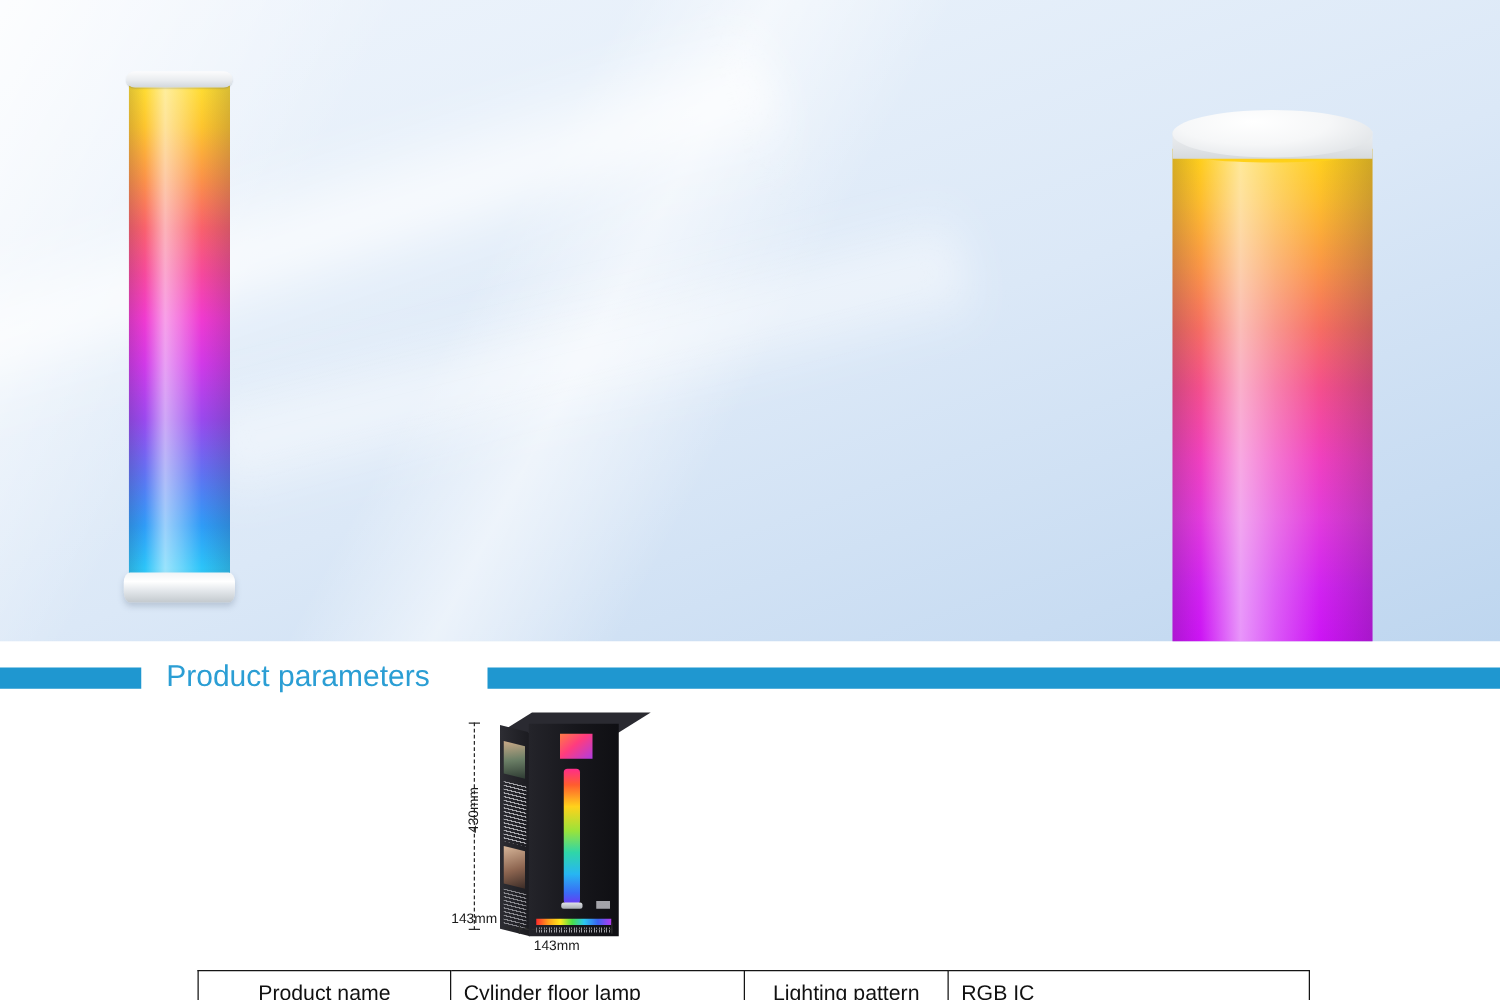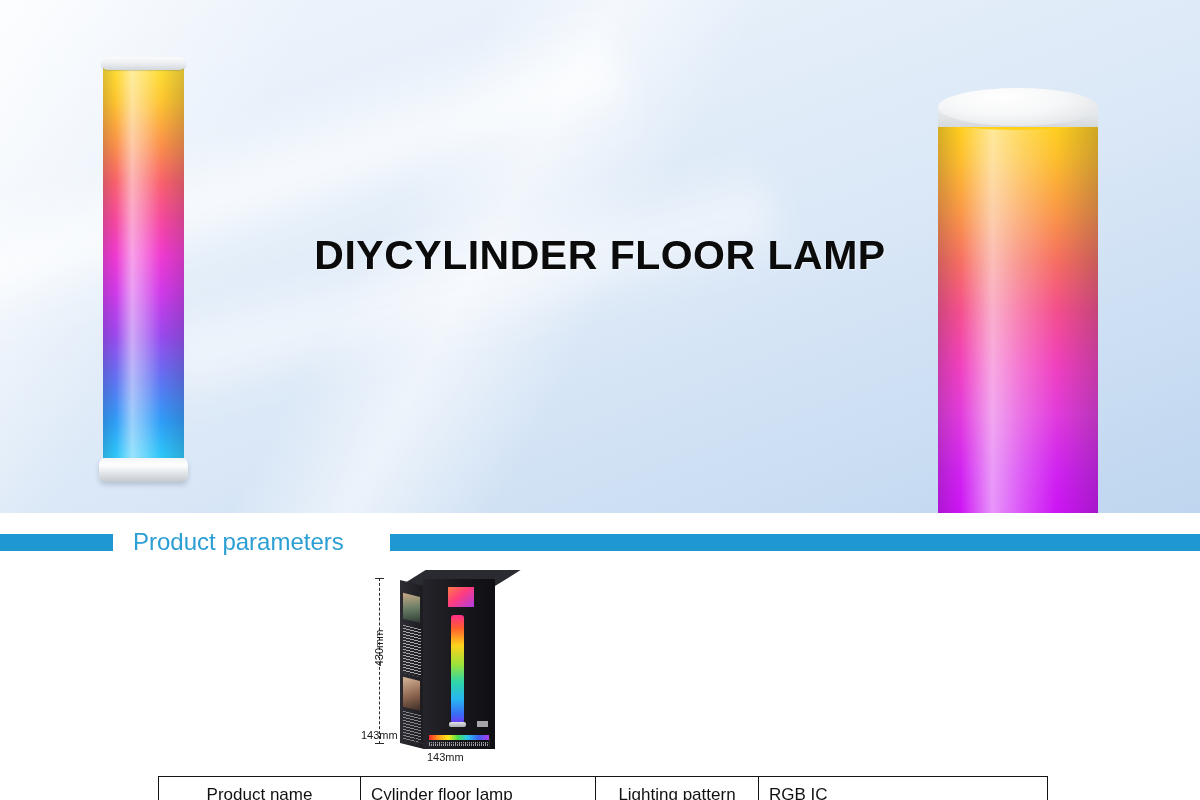--- a/index.html
+++ b/index.html
@@ -486,21 +486,20 @@
     <div class="base"></div>
   </div>
 
   <div class="lamp-right">
     <div class="cap-band"></div>
     <div class="body-topcurve"></div>
     <div class="body"></div>
     <div class="cap-top"></div>
   </div>
 
-  <div class="hero-title">DIYCYLINDER FLOOR LAMP</div>
 </div>
 
 <div class="section-header">
   <div class="bar-left"></div>
   <div class="bar-right"></div>
   <div class="section-title">Product parameters</div>
 </div>
 
 <div class="media-row">
 

